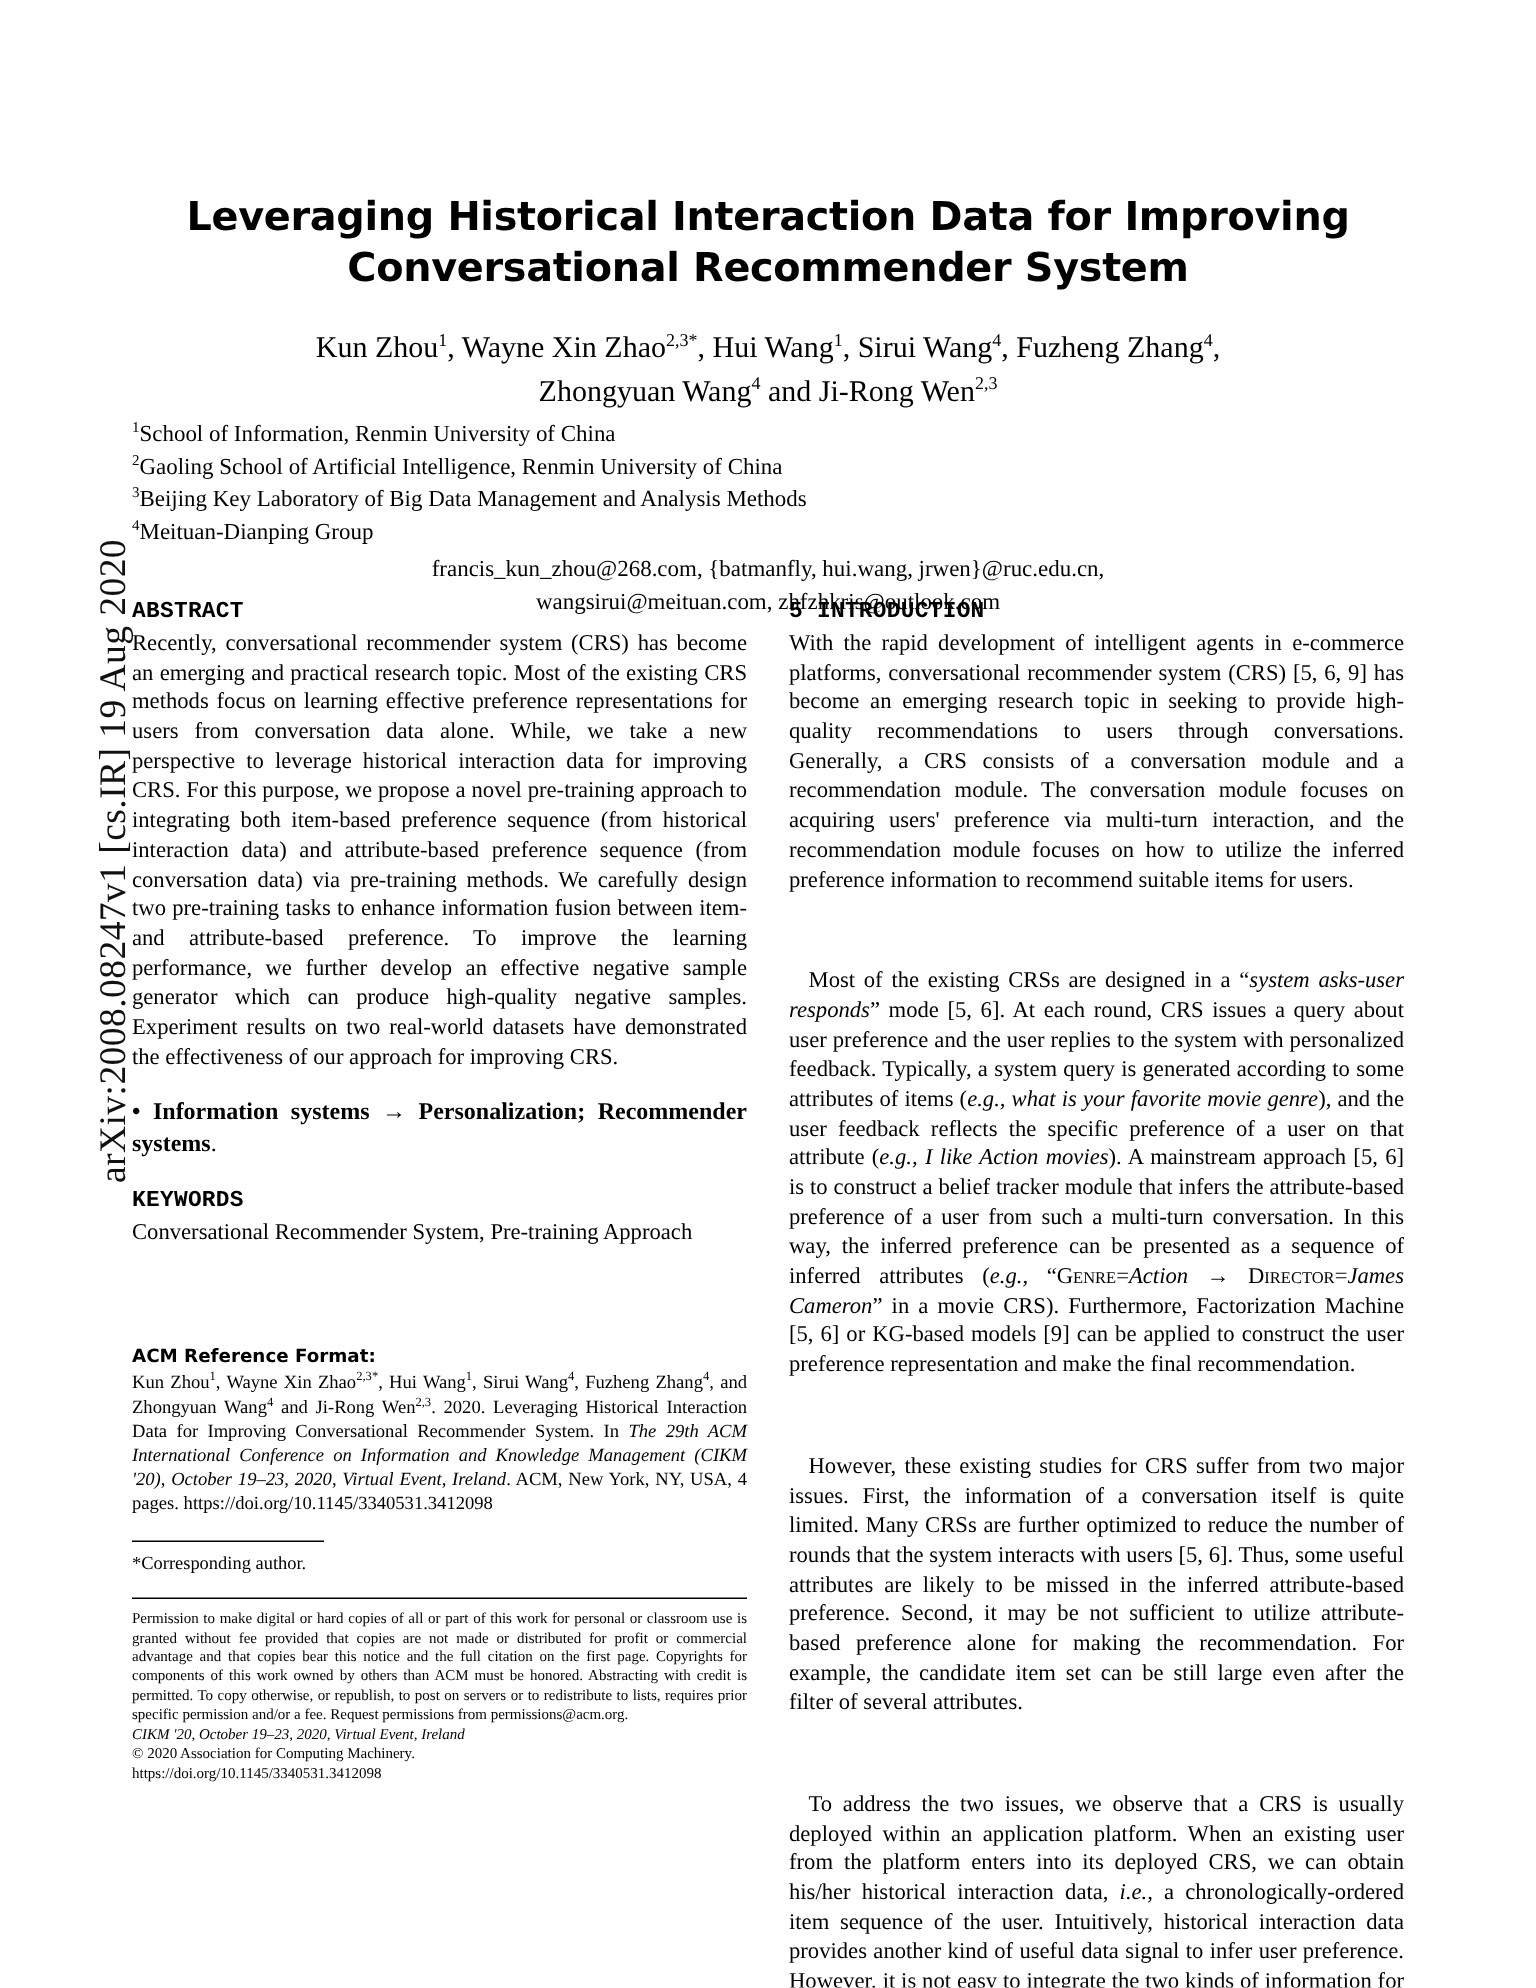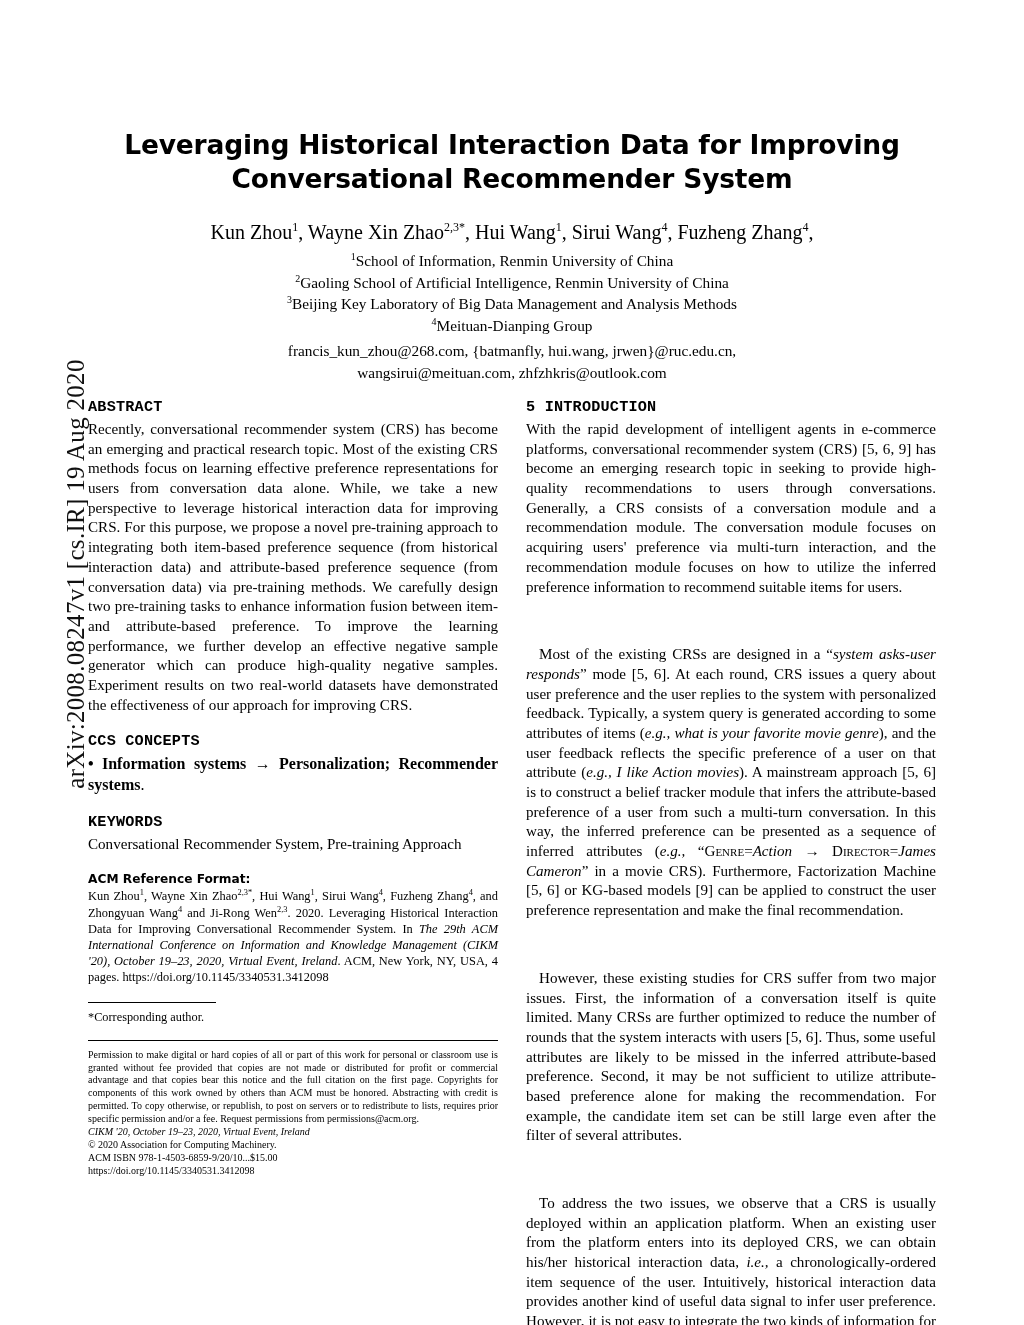--- a/index.html
+++ b/index.html
@@ -51,21 +51,20 @@
   }
   .authors {
     margin-top: 22px;
     text-align: center;
     font-size: 20px;
     line-height: 1.45;
   }
   .authors sup { font-size: 12px; }
   .affils {
     margin-top: 3px;
-    text-align: center;
     font-size: 15.3px;
     line-height: 1.42;
   }
   .affils sup { font-size: 10px; }
   .emails {
     margin-top: 3px;
     text-align: center;
     font-size: 15.3px;
     line-height: 1.42;
   }
@@ -102,20 +101,21 @@
   .spacer-md { height: 17px; }
 
   .ccs { font-size: 16px; line-height: 1.305; text-align: justify; }
   .ccs b { font-weight: bold; }
 
   .refformat-head {
     font-family: "DejaVu Sans", sans-serif;
     font-size: 12.2px;
     font-weight: bold;
     margin-bottom: 2px;
+    margin-top: 47px;
   }
   .refformat {
     font-size: 12.4px;
     line-height: 1.285;
     text-align: justify;
   }
   .refformat i { font-style: italic; }
   .refformat sup { font-size: 8.4px; }
 
   .footnote-rule {
@@ -154,20 +154,23 @@
 
   <div class="title">
     <div>Leveraging Historical Interaction Data for Improving</div>
     <div>Conversational Recommender System</div>
   </div>
 
   <div class="authors">
     <div>
       Kun Zhou<sup>1</sup>, Wayne Xin Zhao<sup>2,3</sup><sup>*</sup>, Hui Wang<sup>1</sup>, Sirui Wang<sup>4</sup>, Fuzheng Zhang<sup>4</sup>,
     </div>
+    <div>
+      Zhongyuan Wang<sup>4</sup> and Ji-Rong Wen<sup>2,3</sup>
+    </div>
   </div>
 
   <div class="affils">
     <div><sup>1</sup>School of Information, Renmin University of China</div>
     <div><sup>2</sup>Gaoling School of Artificial Intelligence, Renmin University of China</div>
     <div><sup>3</sup>Beijing Key Laboratory of Big Data Management and Analysis Methods</div>
     <div><sup>4</sup>Meituan-Dianping Group</div>
   </div>
 
   <div class="emails">
@@ -175,21 +178,20 @@
     <div>wangsirui@meituan.com, zhfzhkris@outlook.com</div>
   </div>
 
   <div class="columns">
 
     <div class="col">
       <h2 class="section">ABSTRACT</h2>
       <p>Recently, conversational recommender system (CRS) has become an emerging and practical research topic. Most of the existing CRS methods focus on learning effective preference representations for users from conversation data alone. While, we take a new perspective to leverage historical interaction data for improving CRS. For this purpose, we propose a novel pre-training approach to integrating both item-based preference sequence (from historical interaction data) and attribute-based preference sequence (from conversation data) via pre-training methods. We carefully design two pre-training tasks to enhance information fusion between item- and attribute-based preference. To improve the learning performance, we further develop an effective negative sample generator which can produce high-quality negative samples. Experiment results on two real-world datasets have demonstrated the effectiveness of our approach for improving CRS.</p>
 
       <div class="spacer-md"></div>
-      <h2 class="section">CCS CONCEPTS</h2>
       <div class="ccs">
         <b>• Information systems → Personalization; Recommender systems</b>.
       </div>
 
       <div class="spacer-md"></div>
       <h2 class="section">KEYWORDS</h2>
       <p>Conversational Recommender System, Pre-training Approach</p>
 
       <div class="spacer-md"></div>
       <div class="refformat-head">ACM Reference Format:</div>
@@ -198,21 +200,20 @@
       </div>
 
       <div class="footnote-rule"></div>
       <div class="footnote">*Corresponding author.</div>
 
       <div class="copyright-rule"></div>
       <div class="copyright">
         <div class="blk">Permission to make digital or hard copies of all or part of this work for personal or classroom use is granted without fee provided that copies are not made or distributed for profit or commercial advantage and that copies bear this notice and the full citation on the first page. Copyrights for components of this work owned by others than ACM must be honored. Abstracting with credit is permitted. To copy otherwise, or republish, to post on servers or to redistribute to lists, requires prior specific permission and/or a fee. Request permissions from permissions@acm.org.</div>
         <div class="blk"><i>CIKM '20, October 19–23, 2020, Virtual Event, Ireland</i></div>
         <div class="blk">© 2020 Association for Computing Machinery.</div>
-        <div class="blk">ACM ISBN 978-1-4503-6859-9/20/10...$15.00</div>
         <div class="blk">https://doi.org/10.1145/3340531.3412098</div>
       </div>
     </div>
 
     <div class="col">
       <h2 class="section">5    INTRODUCTION</h2>
       <p>With the rapid development of intelligent agents in e-commerce platforms, conversational recommender system (CRS) [5, 6, 9] has become an emerging research topic in seeking to provide high-quality recommendations to users through conversations. Generally, a CRS consists of a conversation module and a recommendation module. The conversation module focuses on acquiring users' preference via multi-turn interaction, and the recommendation module focuses on how to utilize the inferred preference information to recommend suitable items for users.</p>
 
       <p class="indent"><span>Most of the existing CRSs are designed in a “</span><i>system asks-user responds</i><span>” mode [5, 6]. At each round, CRS issues a query about user preference and the user replies to the system with personalized feedback. Typically, a system query is generated according to some attributes of items (</span><i>e.g., what is your favorite movie genre</i><span>), and the user feedback reflects the specific preference of a user on that attribute (</span><i>e.g., I like Action movies</i><span>). A mainstream approach [5, 6] is to construct a belief tracker module that infers the attribute-based preference of a user from such a multi-turn conversation. In this way, the inferred preference can be presented as a sequence of inferred attributes (</span><i>e.g.,</i><span> “</span><span class="smallcaps">Genre</span><span>=</span><i>Action</i><span> → </span><span class="smallcaps">Director</span><span>=</span><i>James Cameron</i><span>” in a movie CRS). Furthermore, Factorization Machine [5, 6] or KG-based models [9] can be applied to construct the user preference representation and make the final recommendation.</span></p>
 

